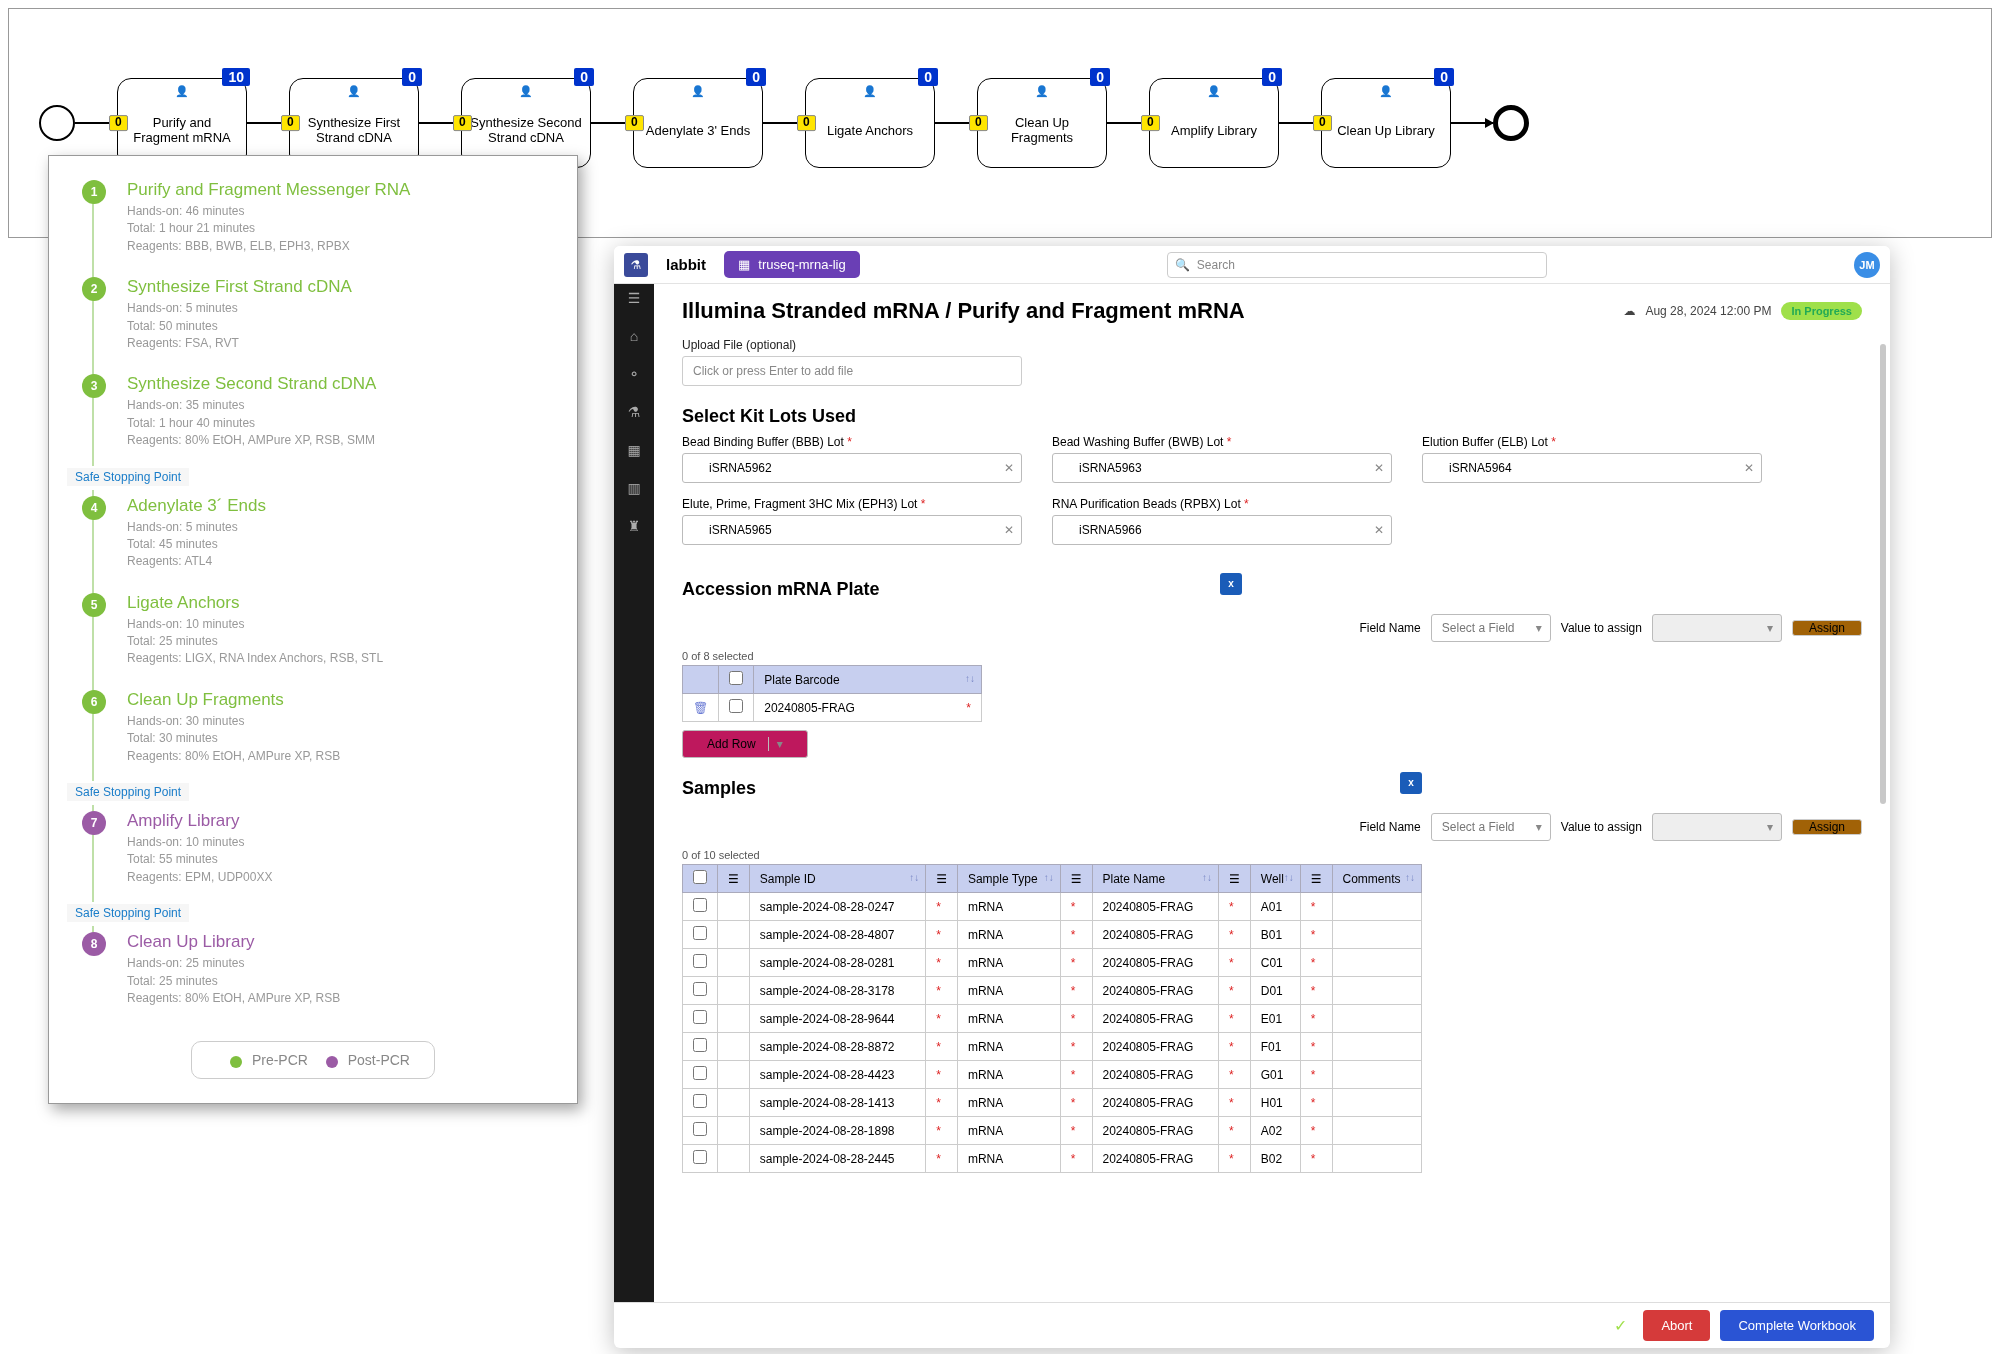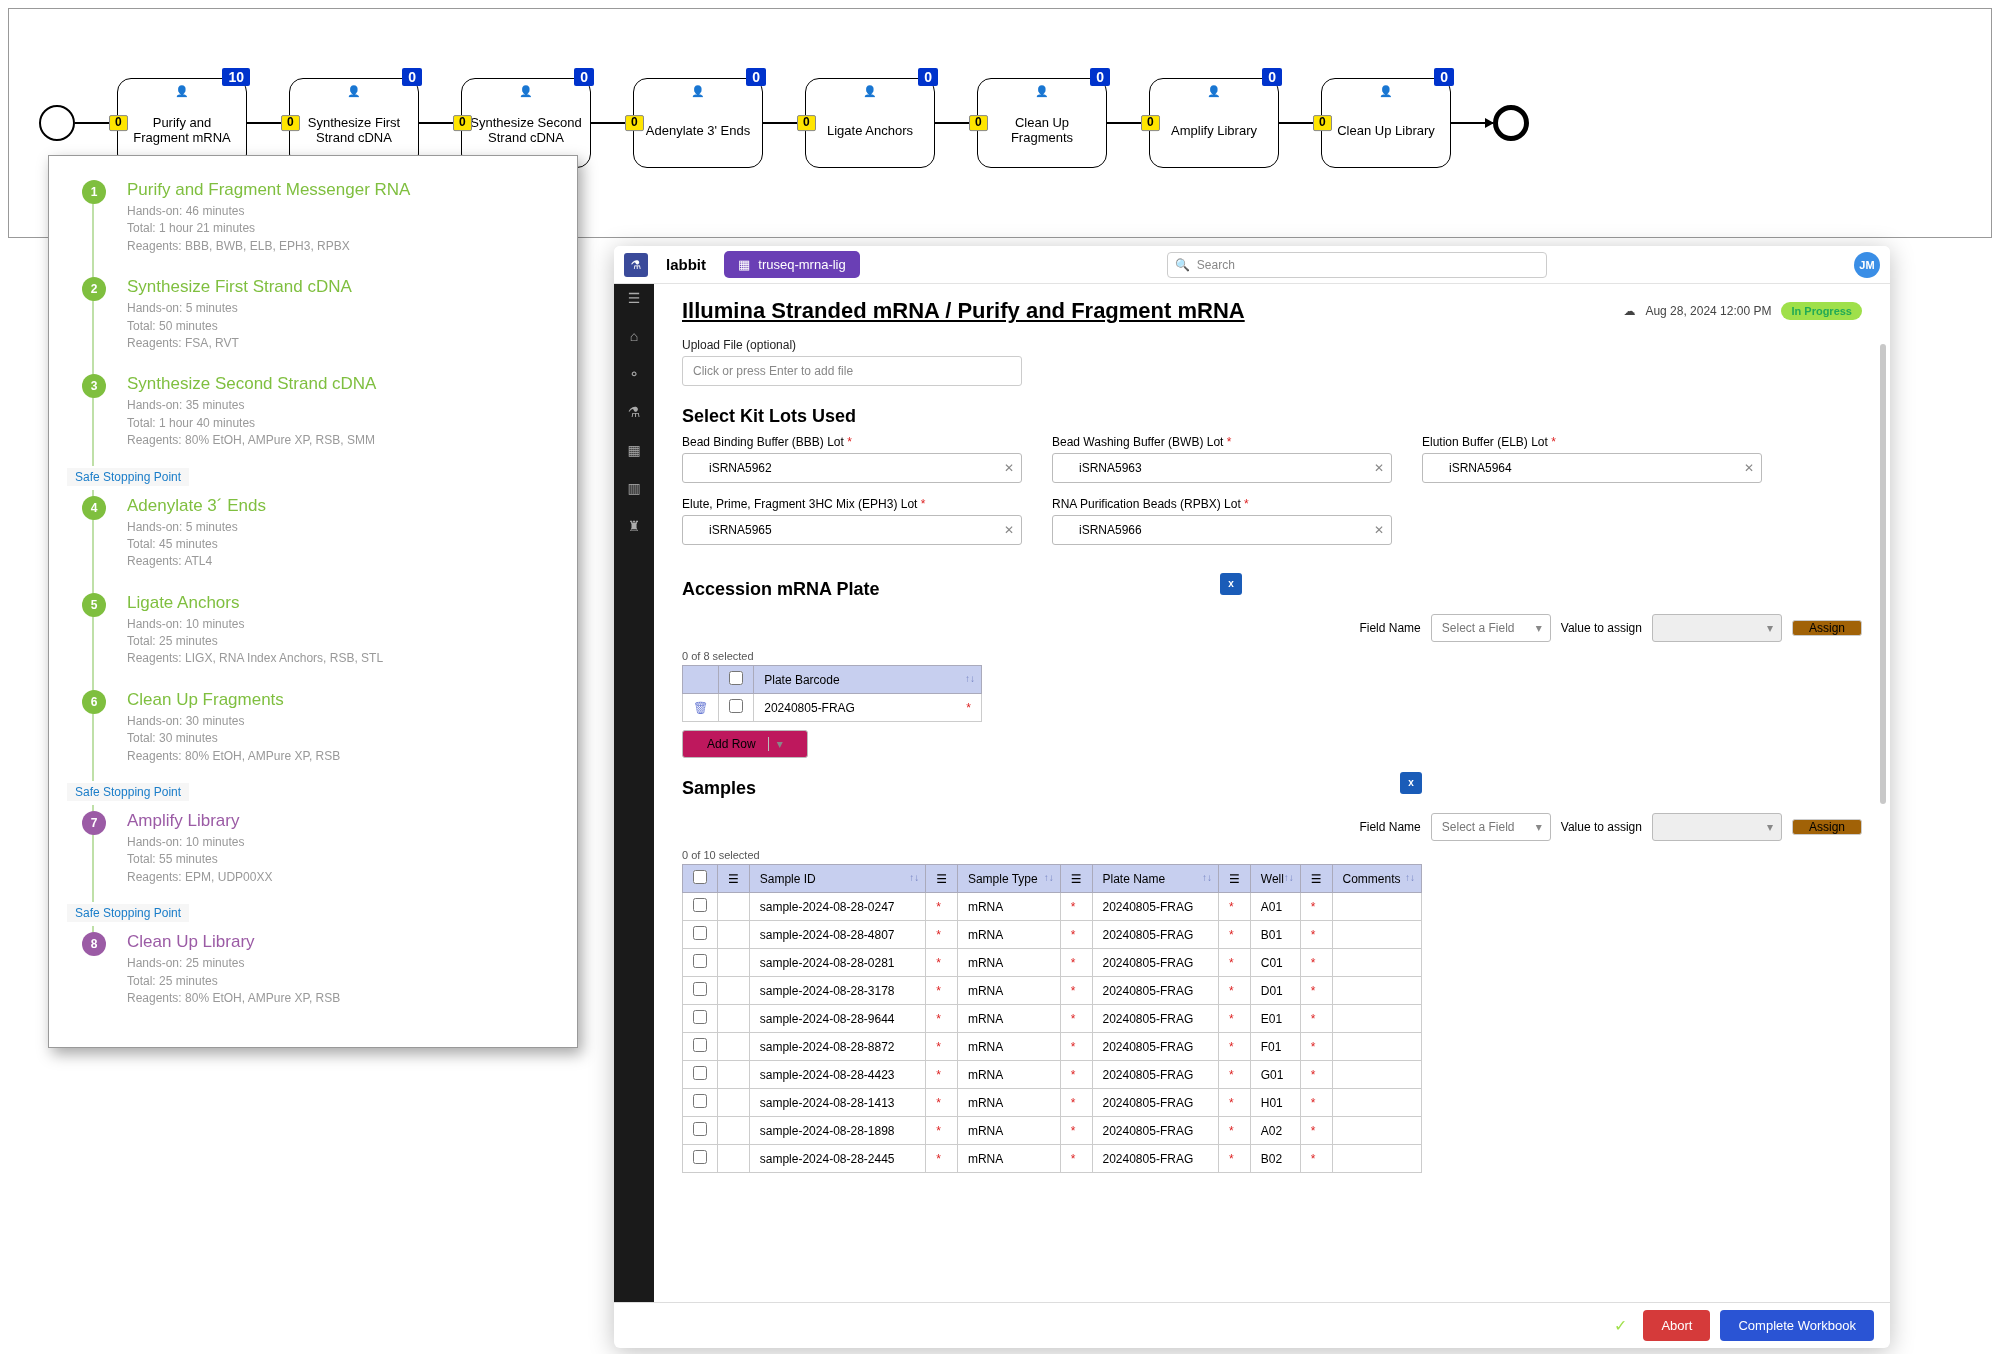--- a/index.html
+++ b/index.html
@@ -38,21 +38,21 @@
 .app-topbar { height:38px; background:#fff; border-bottom:1px solid #e3e3e3; display:flex; align-items:center; padding:0 10px; gap:12px; }
 .app-logo { font-weight:bold; font-size:15px; padding:0 6px; }
 .app-tab { background:#6a3fb5; color:#fff; padding:6px 14px; border-radius:5px; font-size:13px; display:flex; align-items:center; gap:8px; }
 .app-search { margin-left:auto; margin-right:auto; width:380px; height:26px; border:1px solid #ccc; border-radius:4px; padding:0 8px; display:flex; align-items:center; gap:6px; color:#888; font-size:12px; }
 .app-avatar { width:26px; height:26px; border-radius:50%; background:#3a8ee6; color:#fff; display:flex; align-items:center; justify-content:center; font-size:11px; font-weight:bold; }
 .app-body { flex:1; display:flex; min-height:0; }
 .app-sidebar { width:40px; background:#1a1a1a; display:flex; flex-direction:column; align-items:center; padding-top:6px; gap:22px; color:#aaa; font-size:14px; }
 .app-main { flex:1; padding:14px 28px 0 28px; overflow:auto; position:relative; }
 .scrollbar-fake { position:absolute; right:4px; top:60px; width:6px; height:460px; background:#c8c8c8; border-radius:3px; }
 .page-header { display:flex; align-items:center; justify-content:space-between; margin-bottom:14px; }
-.page-title { font-size:22px; font-weight:bold;text-decoration:underline; }
+.page-title { font-size:22px; font-weight:bold; }
 .page-meta { display:flex; align-items:center; gap:10px; font-size:12px; color:#444; }
 .status-pill { background:#9fe04a; color:#2a5; padding:3px 10px; border-radius:10px; font-size:11px; font-weight:bold; }
 .section-label { font-size:12px; color:#222; margin-bottom:4px; }
 .section-heading { font-size:18px; font-weight:bold; margin:20px 0 8px; }
 .upload-box { width:340px; height:30px; border:1px solid #ccc; border-radius:3px; padding:0 10px; color:#888; font-size:12px; display:flex; align-items:center; }
 .form-row { display:flex; gap:30px; margin-bottom:14px; }
 .form-field { flex:1; max-width:340px; }
 .form-field label { display:block; font-size:12px; margin-bottom:4px; }
 .req { color:#d22; }
 .text-input { width:100%; height:30px; border:1px solid #bbb; border-radius:3px; padding:0 28px 0 26px; font-size:12px; position:relative; }
@@ -200,20 +200,28 @@
   <div class="p-meta">Total: 55 minutes</div>
   <div class="p-meta">Reagents: EPM, UDP00XX</div>
       </div><div class="stopping">Safe Stopping Point</div><div class="protocol-step">
         <div class="p-timeline"></div>
         <div class="p-num p-purple">8</div>
   <div class="p-title purple">Clean Up Library</div>
   <div class="p-meta">Hands-on: 25 minutes</div>
   <div class="p-meta">Total: 25 minutes</div>
   <div class="p-meta">Reagents: 80% EtOH, AMPure XP, RSB</div>
       </div></div>
+  <div class="legend">
+    <span class="legend-box">
+      <span class="legend-dot" style="background:#7fbf3f"></span>
+      <span>Pre-PCR</span>
+      <span class="legend-dot" style="background:#9b5ba5"></span>
+      <span>Post-PCR</span>
+    </span>
+  </div>
 </div>
 
 <div class="app">
   <div class="app-topbar">
     <div class="flask-icon">⚗</div>
     <div class="app-logo">labbit</div>
     <div class="app-tab">
       <span>▦</span>
       <span>truseq-mrna-lig</span>
     </div>

